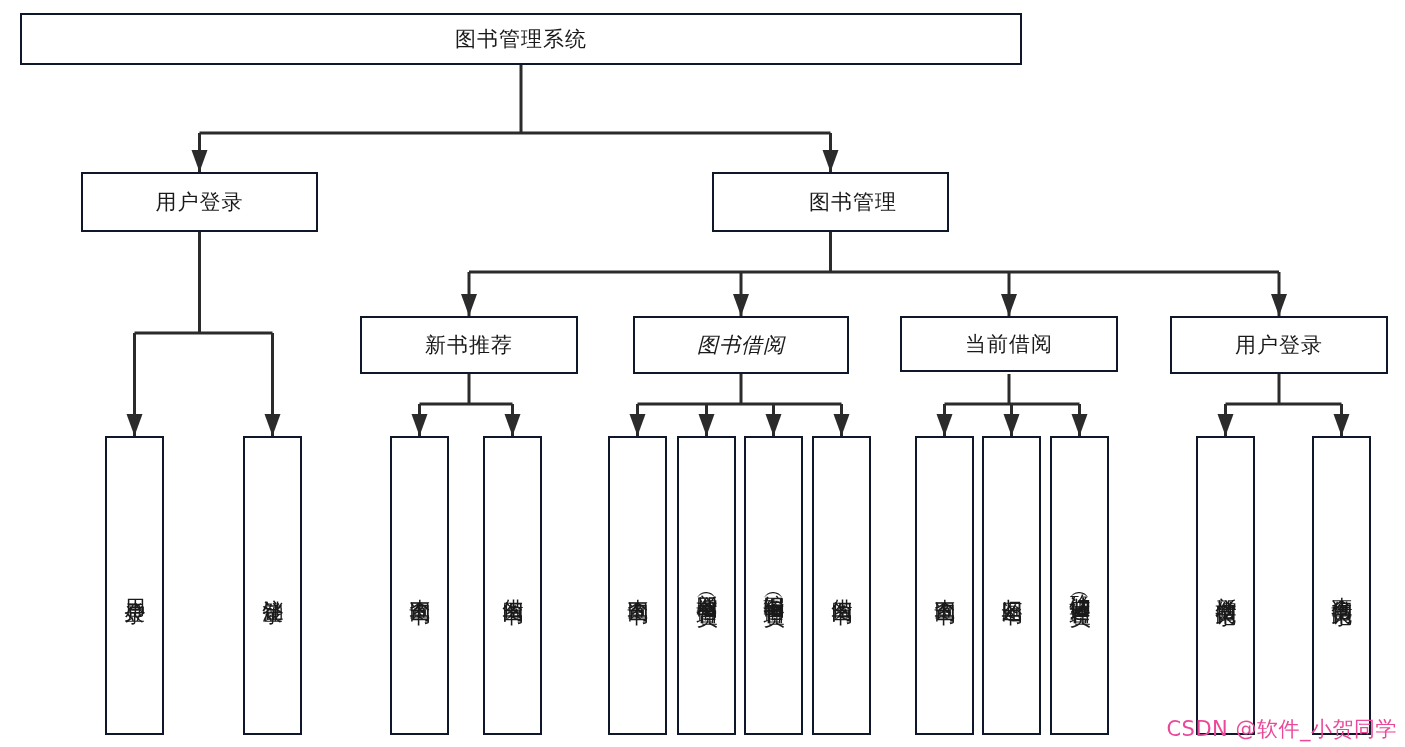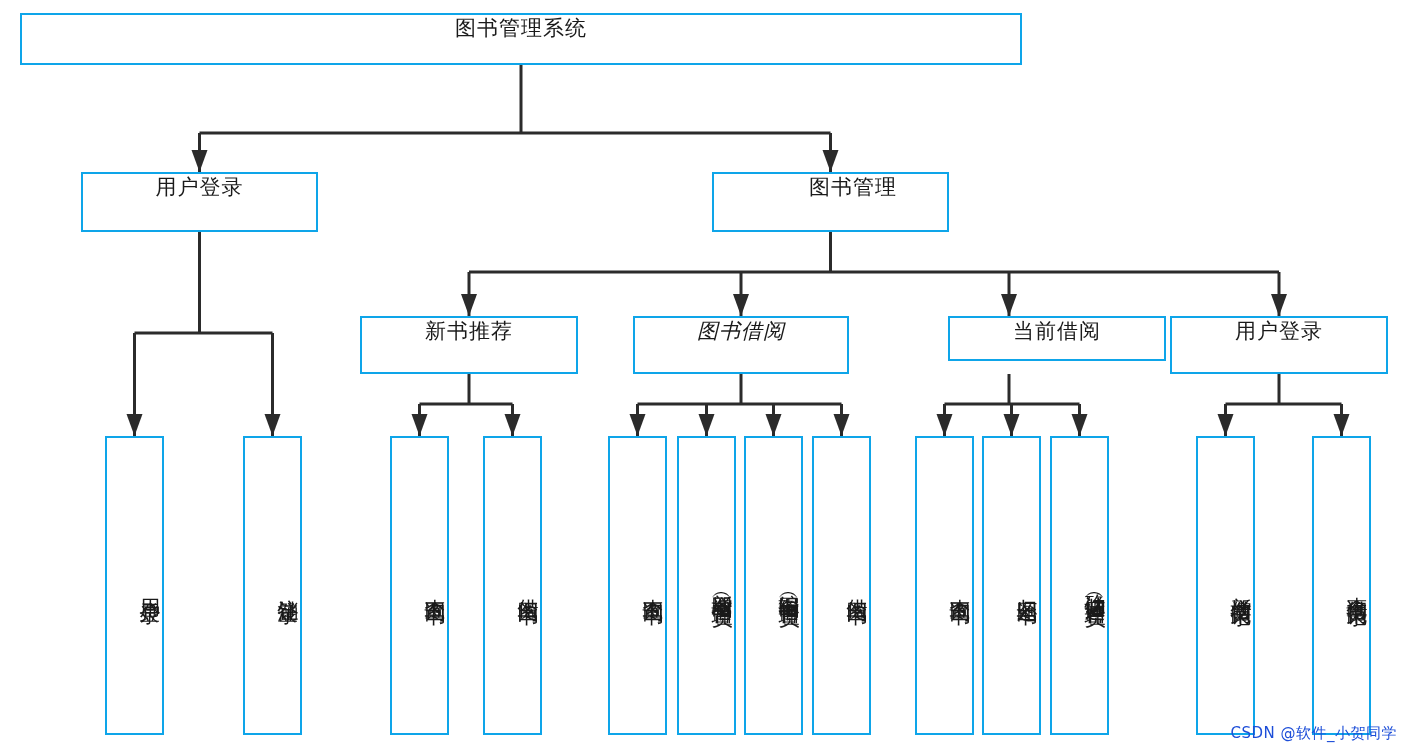--- a/index.html
+++ b/index.html
@@ -20,24 +20,25 @@
   #edges {
     position: absolute;
     left: 0;
     top: 0;
     width: 1405px;
     height: 747px;
   }
   .node {
     position: absolute;
     box-sizing: border-box;
-    border: 2px solid #0ea5e9;
+    border: 2px solid #0f172a;
     background: #ffffff;
     color: #1a1a1a;
     display: flex;
+    align-items: center;
     justify-content: center;
     text-align: center;
   }
   .node.h {
     font-size: 21px;
     line-height: 1.25;
     letter-spacing: 1px;
   }
   .node.v {
     font-size: 21px;
@@ -49,22 +50,22 @@
   }
   .node.v .vtext {
     writing-mode: vertical-rl;
     text-orientation: upright;
     white-space: nowrap;
   }
   #watermark {
     position: absolute;
     right: 8px;
     bottom: 4px;
-    font-size: 15px;
-    color: #1d4ed8;
+    font-size: 21px;
+    color: #ec4899;
     letter-spacing: 0.5px;
     white-space: nowrap;
     pointer-events: none;
   }
 </style>
 </head>
 <body>
 
 <div id="canvas">
 
@@ -132,21 +133,21 @@
       </div>
       <div class="node h" style="left: 712px; top: 172px; width: 237px; height: 60px; padding-left: 45px;">
         <span>图书管理</span>
       </div>
       <div class="node h" style="left: 360px; top: 316px; width: 218px; height: 58px;">
         <span>新书推荐</span>
       </div>
       <div class="node h" style="left: 633px; top: 316px; width: 216px; height: 58px; font-style: italic;">
         <span>图书借阅</span>
       </div>
-      <div class="node h" style="left: 900px; top: 316px; width: 218px; height: 45px; margin-left: 48px;">
+      <div class="node h" style="left: 900px; top: 316px; width: 218px; height: 56px;">
         <span>当前借阅</span>
       </div>
       <div class="node h" style="left: 1170px; top: 316px; width: 218px; height: 58px;">
         <span>用户登录</span>
       </div>
       <div class="node v" style="left: 105px; top: 436px; width: 59px; height: 299px;">
         <span class="vtext">用户登录</span>
       </div>
       <div class="node v" style="left: 243px; top: 436px; width: 59px; height: 299px;">
         <span class="vtext">注销登录</span>

